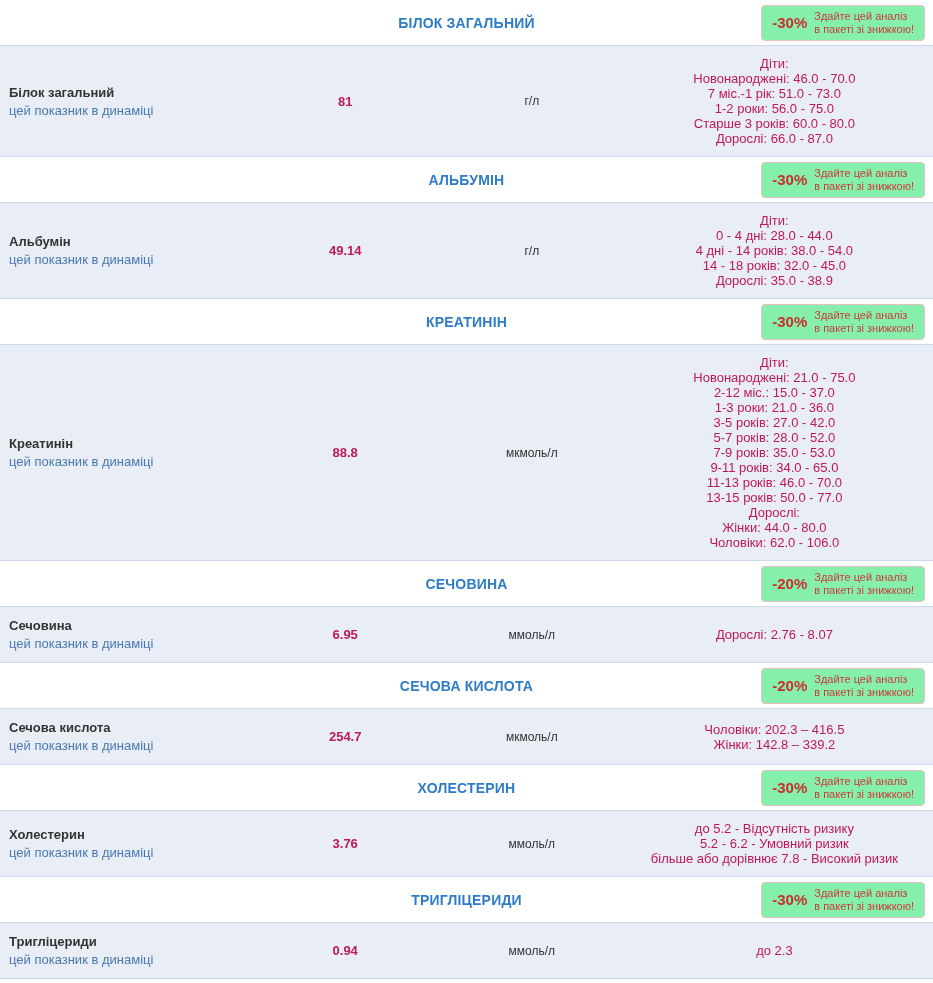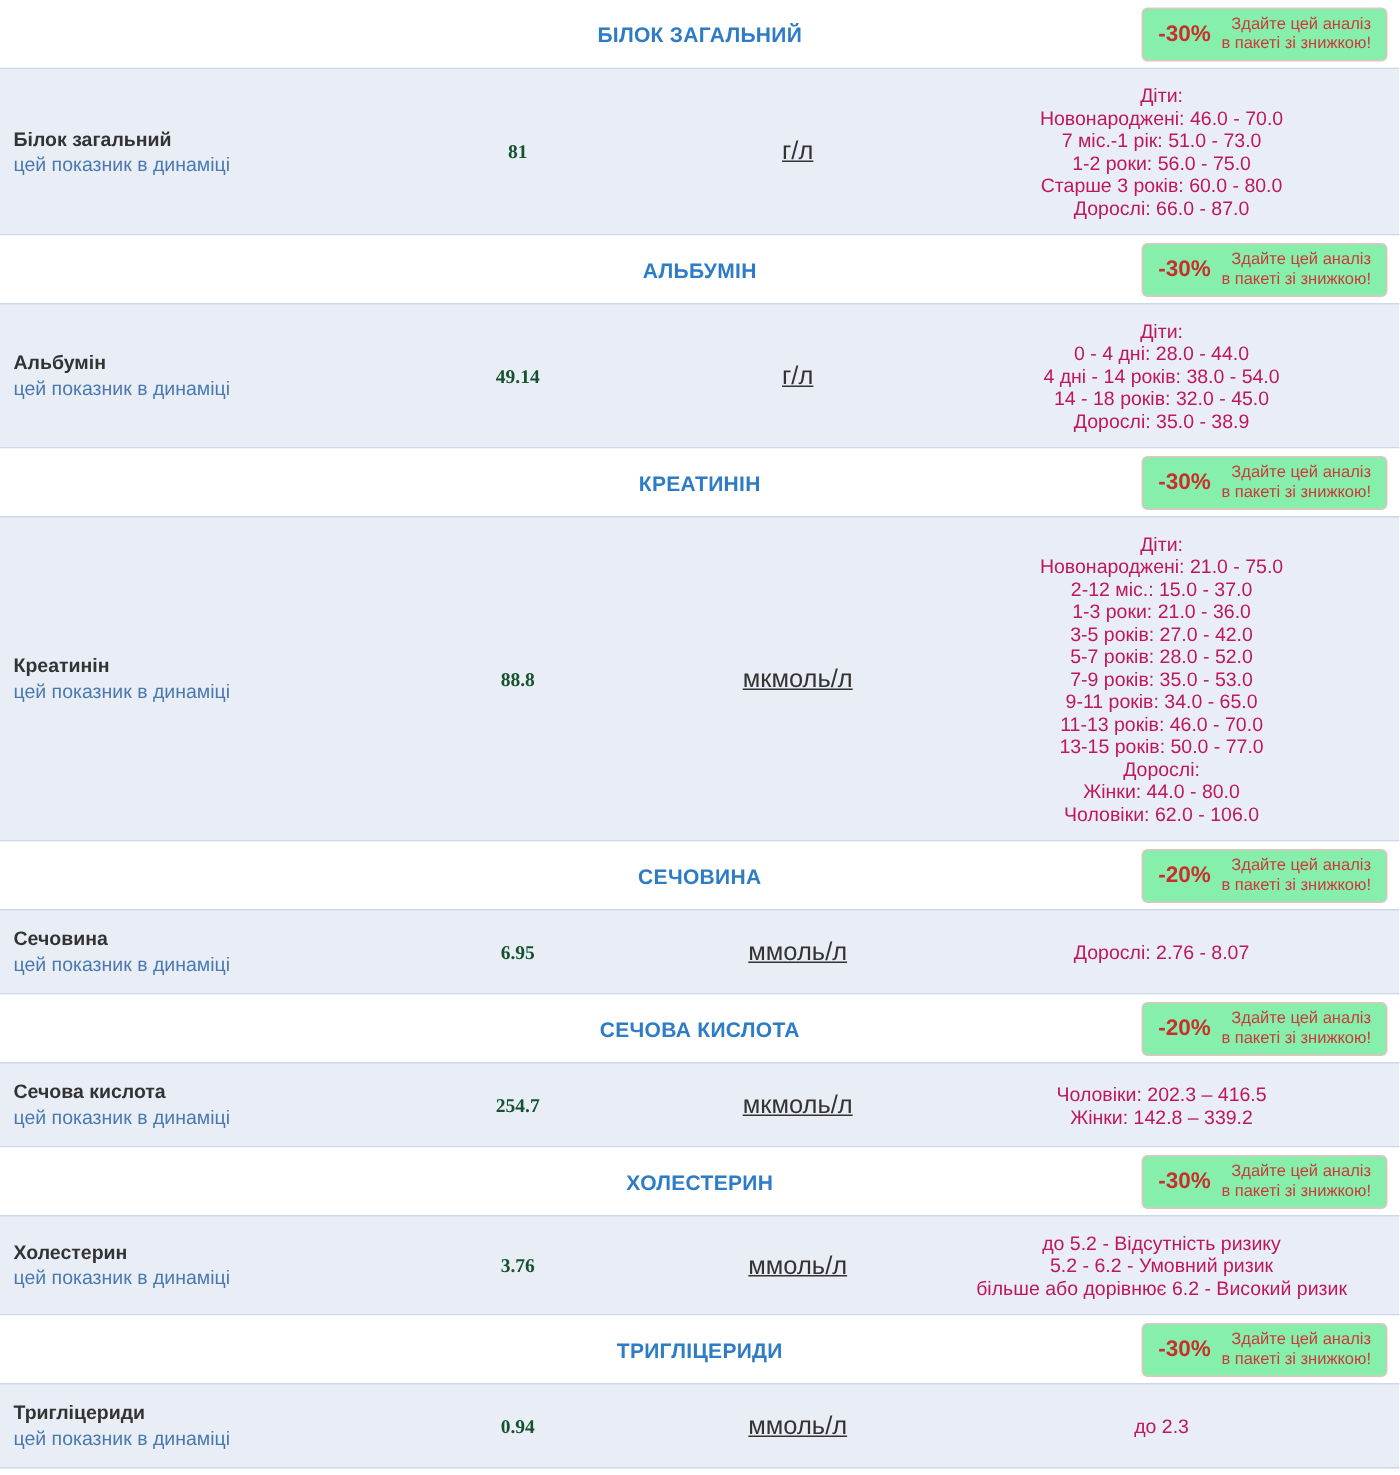--- a/index.html
+++ b/index.html
@@ -41,21 +41,21 @@
   }
   .discount {
     font-size: 15px;
     font-weight: bold;
     color: #c9302c;
   }
   .promo-text {
     font-size: 11px;
     line-height: 13px;
     color: #cc3b3b;
-    text-align: right;
+    text-align: left;
   }
   .promo-text span { display: block; }
 
   .row {
     display: grid;
     grid-template-columns: 26% 22% 18% 34%;
     align-items: center;
     background: #e9edf5;
     border-top: 1px solid #ccd8eb;
     border-bottom: 1px solid #ccd8eb;
@@ -73,28 +73,26 @@
     font-size: 13px;
     color: #4a79b1;
     line-height: 17px;
     text-decoration: none;
     cursor: pointer;
   }
   .value-cell {
     text-align: center;
     font-size: 13px;
     font-weight: bold;
-    color: #14532d;
-    font-family: Liberation Serif, serif;
+    color: #be185d;
   }
   .unit-cell {
     text-align: center;
-    font-size: 17px;
+    font-size: 12px;
     color: #333333;
-    text-decoration: underline;
   }
   .ref-cell {
     text-align: center;
     font-size: 13px;
     line-height: 15px;
     color: #be185d;
   }
 </style>
 </head>
 <body>
@@ -255,21 +253,21 @@
   <div class="row">
     <div class="name-cell">
       <div class="test-name">Холестерин</div>
       <a class="dyn-link">цей показник в динаміці</a>
     </div>
     <div class="value-cell">3.76</div>
     <div class="unit-cell">ммоль/л</div>
     <div class="ref-cell">
       <div>до 5.2 - Відсутність ризику</div>
       <div>5.2 - 6.2 - Умовний ризик</div>
-      <div>більше або дорівнює 6.2 - Високий ризик</div>
+      <div>більше або дорівнює 7.8 - Високий ризик</div>
     </div>
   </div>
 </section>
 
 <section>
   <div class="sec-header">
     <div class="sec-title">ТРИГЛІЦЕРИДИ</div>
     <div class="promo-badge">
       <span class="discount">-30%</span>
       <span class="promo-text">

